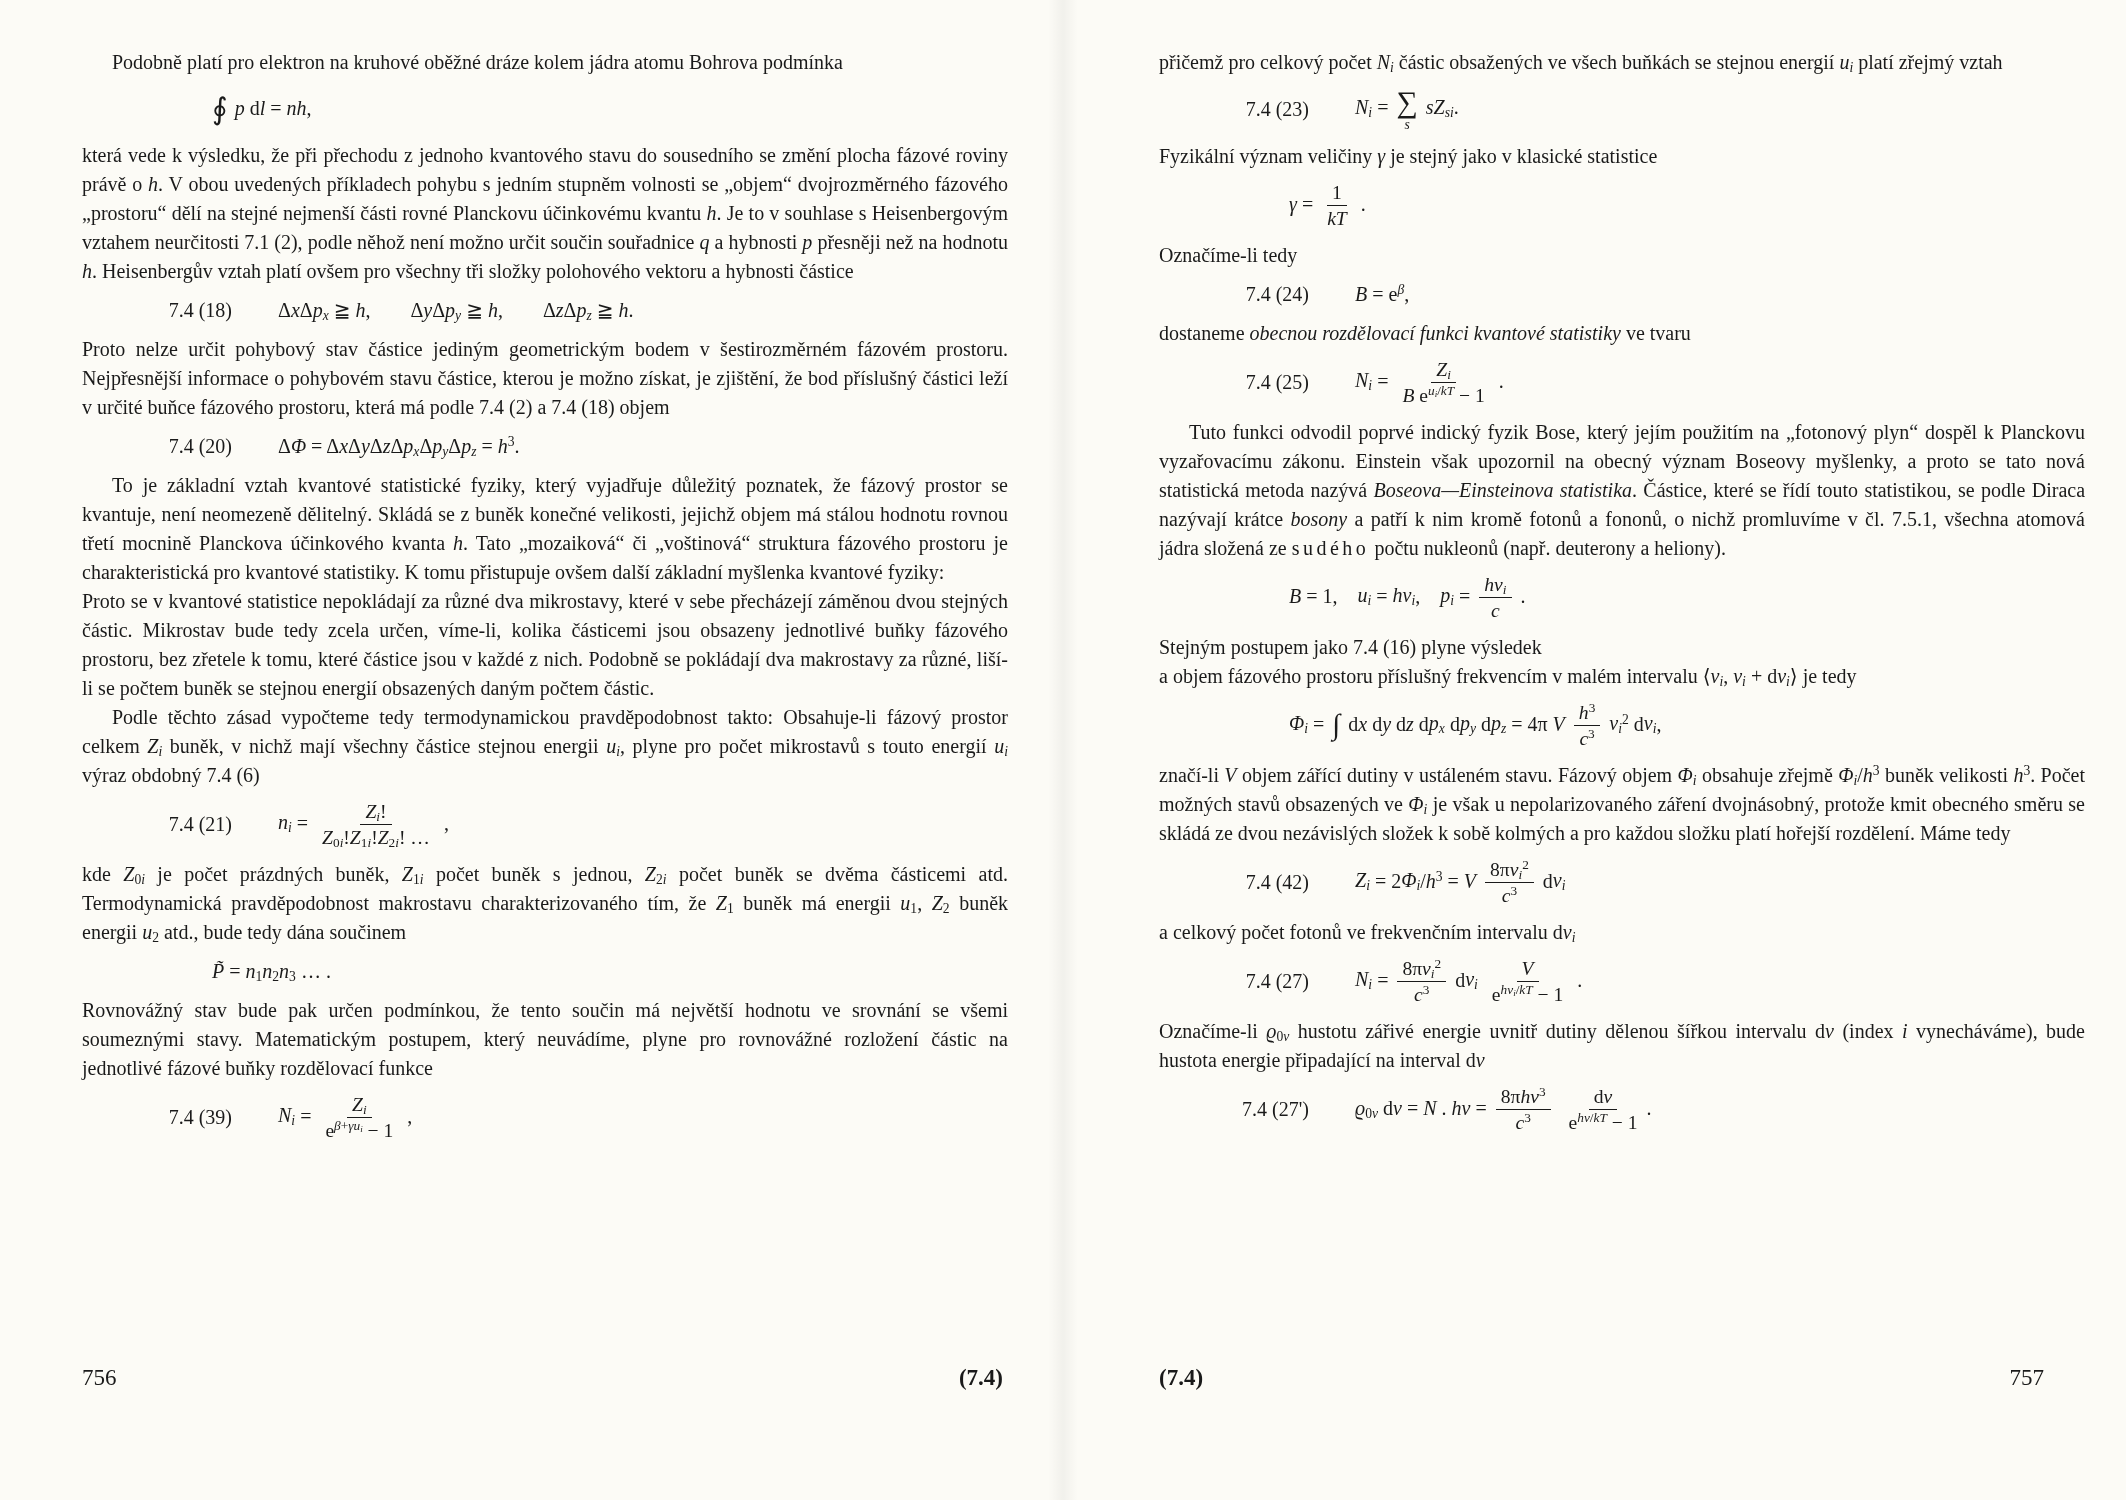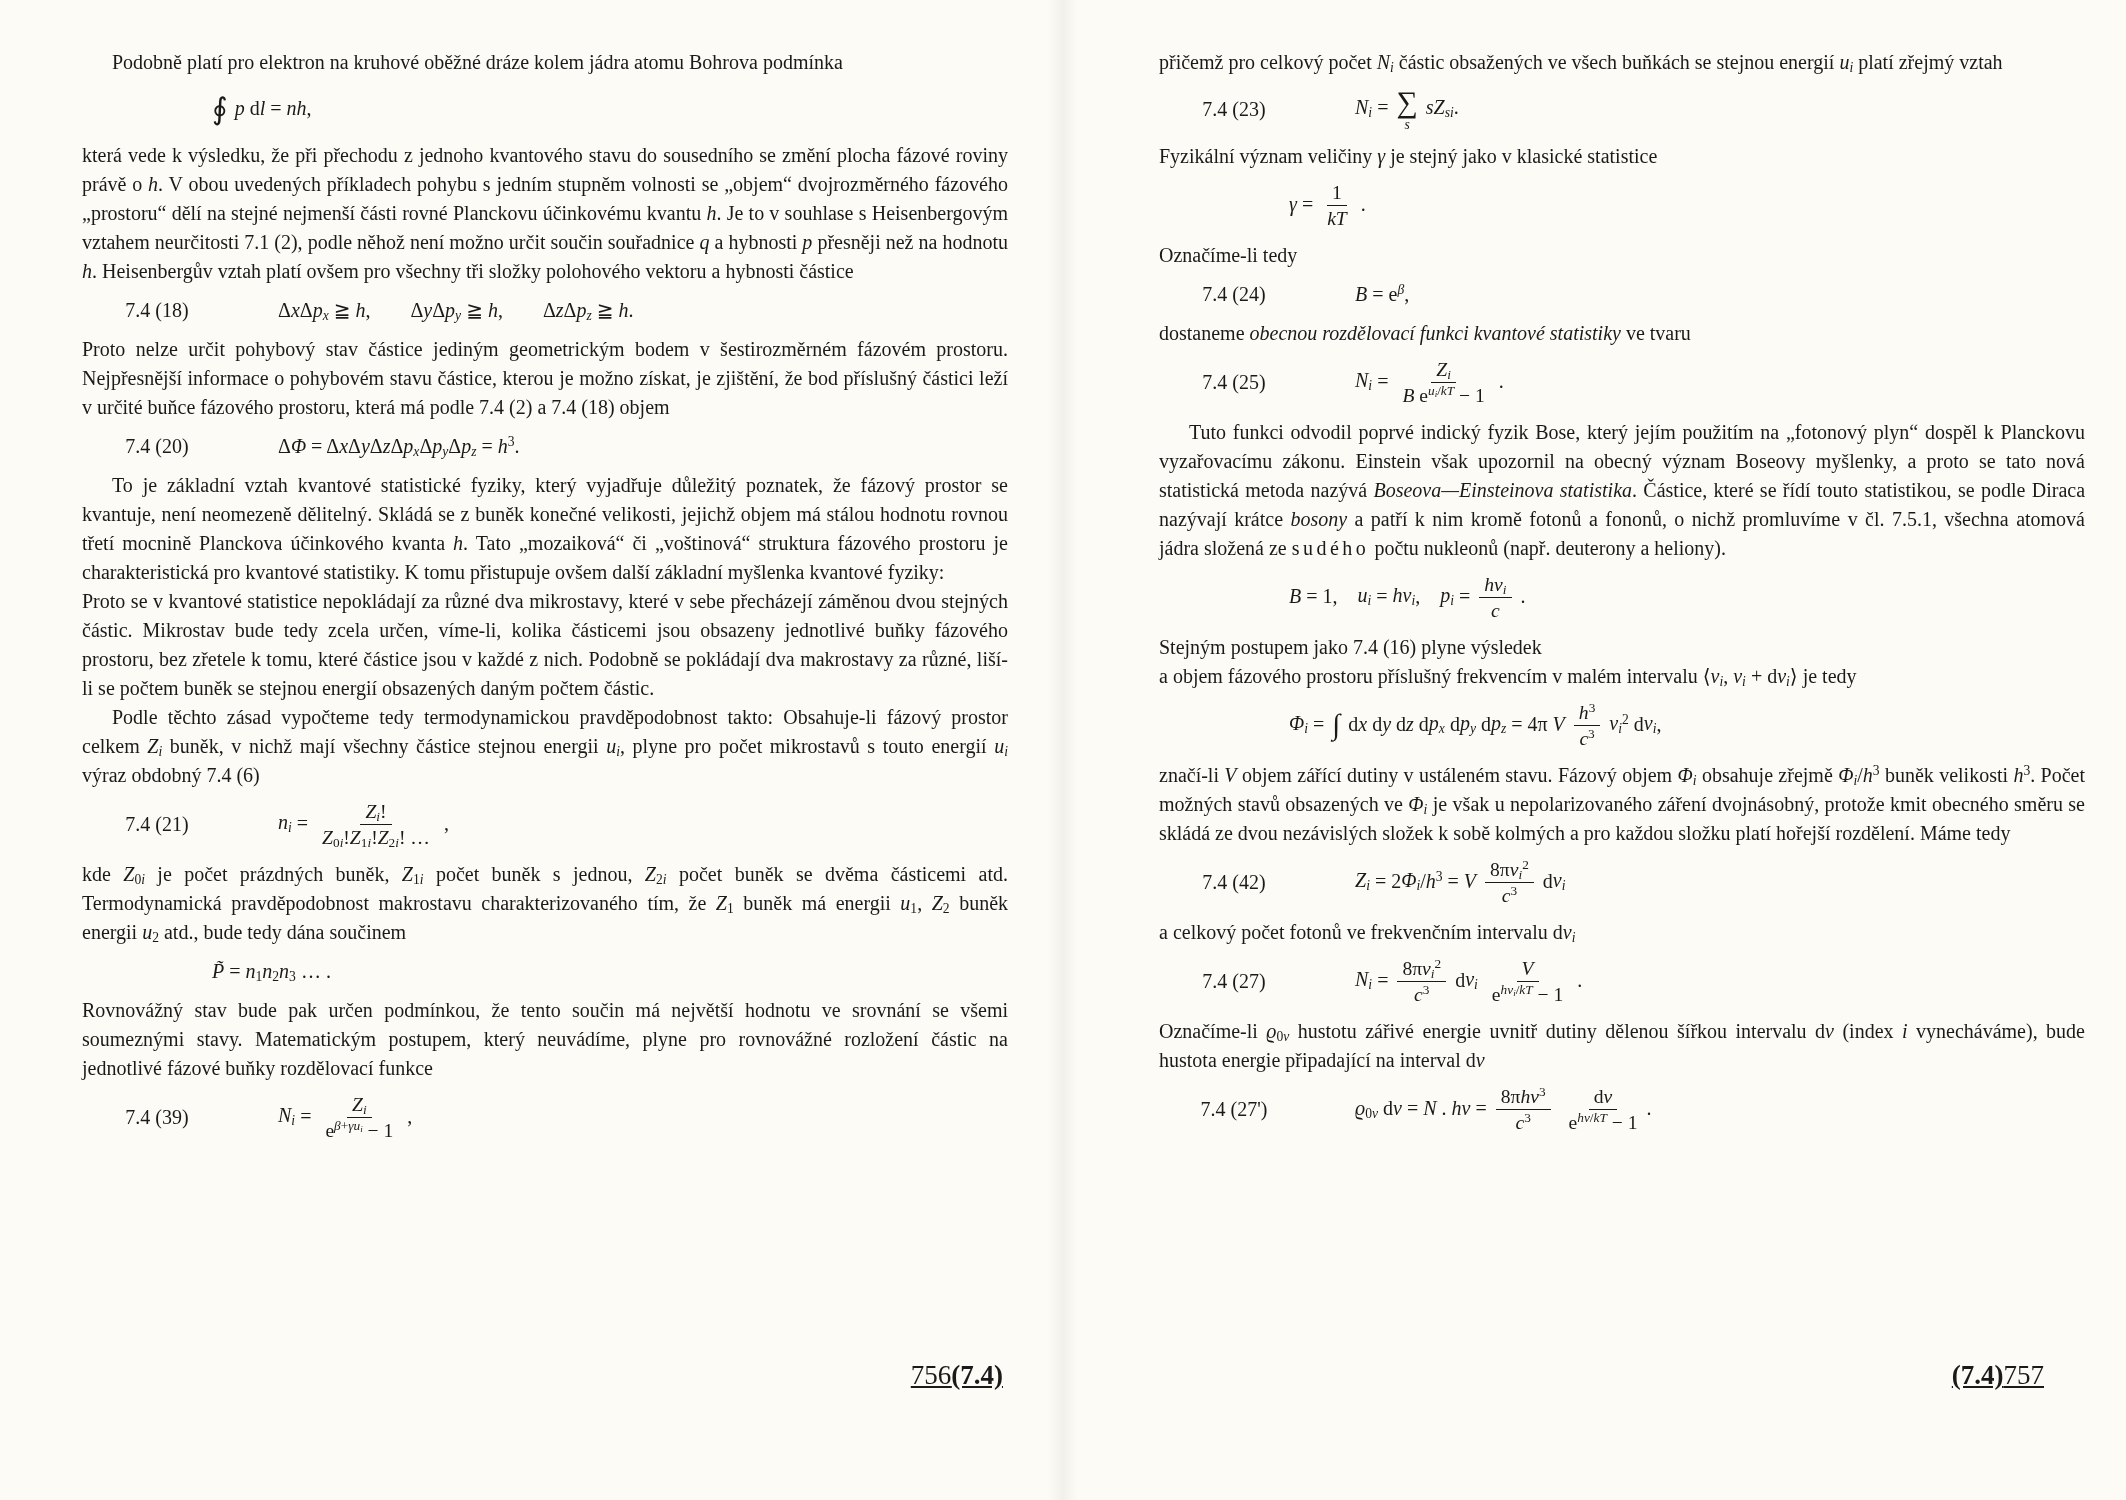--- a/index.html
+++ b/index.html
@@ -22,21 +22,21 @@
     position:absolute; top:48px;
     font-size:20px; line-height:1.45;
     text-align:justify;
   }
   .page--left  .page-body{ left:82px;  width:926px; }
   .page--right .page-body{ left:96px;  width:926px; }
 
   p.para{ margin:0; }
   p.para.ind{ text-indent:30px; }
 
-  .eqrow{ display:flex; align-items:center; margin:10px 0; text-align:center; }
+  .eqrow{ display:flex; align-items:center; margin:10px 0; text-align:right; }
   .eqnum{ flex:none; width:150px; }
   .eqbody{ display:inline-block; margin-left:46px; }
 
   .formula{ margin:10px 0 10px 130px; text-align:left; }
 
   .frac{
     display:inline-flex; flex-direction:column; align-items:center;
     vertical-align:middle; margin:0 4px; line-height:1.2; font-size:0.98em;
   }
   .fnum{ padding:0 5px 1px; border-bottom:1.4px solid var(--ink); }
@@ -48,21 +48,21 @@
 
   .oint{ font-size:1.5em; vertical-align:-0.12em; margin-right:2px; }
   .bigint{ font-size:1.45em; vertical-align:-0.12em; margin:0 3px; }
 
   .intlim{ display:inline-flex; flex-direction:column; align-items:center; line-height:1; margin-right:8px; vertical-align:middle; }
   .intsign{ font-size:2em; line-height:0.95; }
   .ilim{ font-size:0.66em; }
 
   .sperr{ letter-spacing:3.5px; }
 
-  .footer{ position:absolute; bottom:36px; display:flex; justify-content:flex-end; font-size:27px;text-decoration:underline; }
+  .footer{ position:absolute; bottom:36px; display:flex; justify-content:space-between; font-size:23px; }
   .page--left  .footer{ left:82px; right:60px; }
   .page--right .footer{ left:96px; right:82px; }
   .secno{ font-weight:700; }
 
   sub,sup{ font-size:0.68em; line-height:0; }
   sub{ vertical-align:-0.25em; }
   sup{ vertical-align:0.5em; }
   i{ font-style:italic; }
 </style>
 </head>

